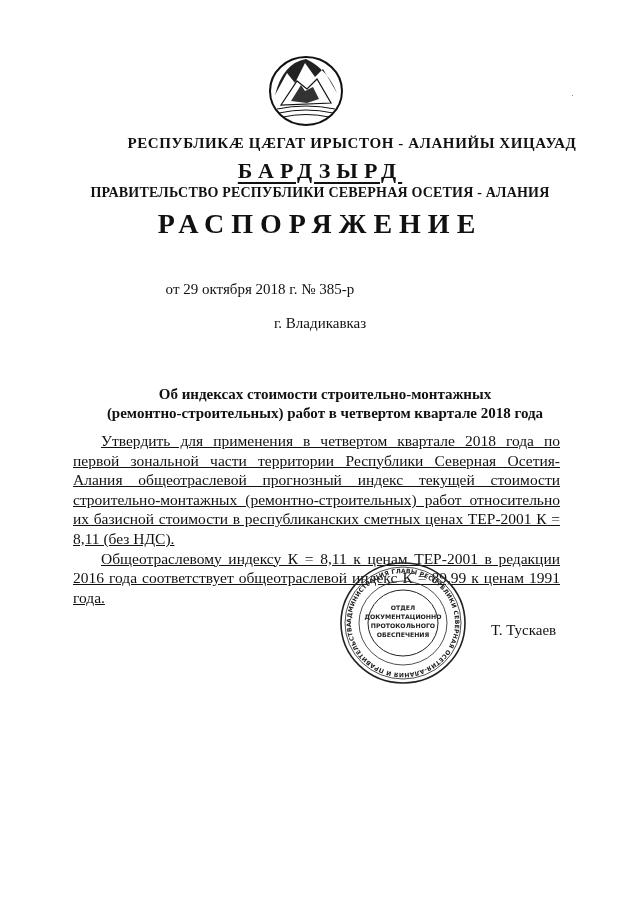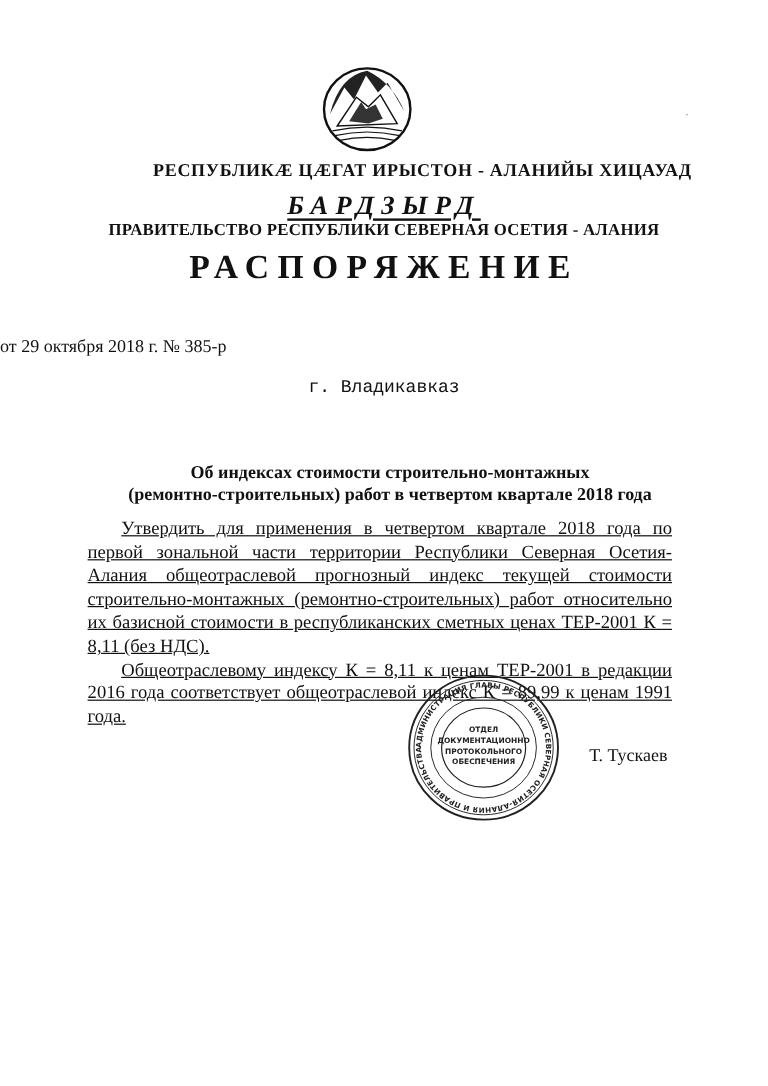--- a/index.html
+++ b/index.html
@@ -1,25 +1,25 @@
 <!DOCTYPE html>
 <html><head>
 <meta charset="utf-8">
 <style>
   html, body { margin: 0; padding: 0; background: #ffffff; }
   body { width: 640px; height: 905px; position: relative; overflow: hidden; color: #111; font-family: "Liberation Serif", "DejaVu Serif", serif; }
   .emblem { position: absolute; left: 267px; top: 55px; width: 78px; height: 72px; }
   .hdr { position: absolute; left: 0; width: 640px; text-align: center; font-weight: bold; white-space: nowrap; }
   .hdr1 { top: 135px; font-size: 15px; letter-spacing: 0.6px; padding-left: 32px; }
-  .hdr2 { top: 158px; font-size: 22px; letter-spacing: 6px; font-style: italic; }
+  .hdr2 { top: 158px; font-size: 22px; letter-spacing: 6px; }
   .hdr2 span { text-decoration: underline; text-underline-offset: 4px; text-decoration-thickness: 1.5px; }
   .hdr3 { top: 185px; font-size: 14px; letter-spacing: 0.2px; }
   .hdr4 { top: 208px; font-size: 28px; letter-spacing: 7px; }
-  .date { position: absolute; top: 281px; left: 0; width: 520px; font-size: 15px; }
-  .city { position: absolute; top: 315px; left: 0; width: 640px; text-align: center; font-size: 15px; font-family: Liberation Mono, monospace; }
+  .date { position: absolute; top: 281px; left: 0; width: 520px; text-align: center; font-size: 15px; }
+  .city { position: absolute; top: 315px; left: 0; width: 640px; text-align: center; font-size: 15px; }
   .title { position: absolute; top: 385px; left: 70px; width: 510px; text-align: center; font-weight: bold; font-size: 15px; line-height: 19px; }
   .body { position: absolute; top: 431px; left: 73px; width: 487px; font-size: 15.5px; line-height: 19.6px; text-align: justify; }
   .body p { margin: 0; text-indent: 28px; text-decoration: underline; }
   .sig-left { position: absolute; top: 603px; left: 70px; width: 260px; text-align: center; font-size: 15px; line-height: 19px; }
   .seal { position: absolute; left: 338px; top: 560px; width: 130px; height: 126px; }
   .sig-right { position: absolute; top: 622px; left: 491px; font-size: 15px; }
   .speck { position: absolute; left: 572px; top: 95px; width: 1px; height: 1px; background: #888; }
 </style>
 </head>
 <body>

